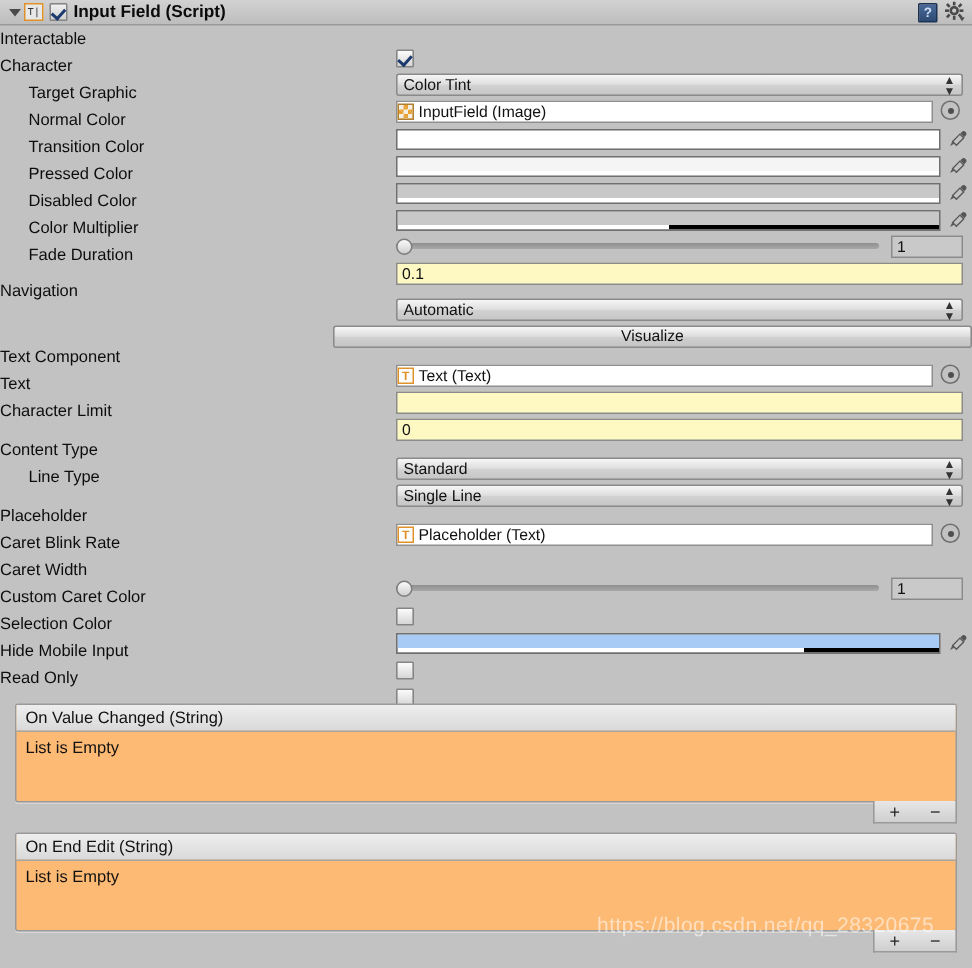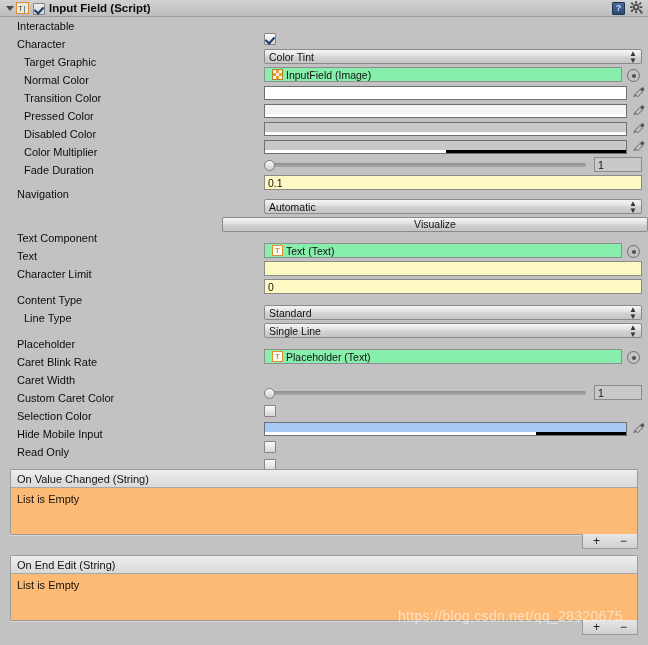--- a/index.html
+++ b/index.html
@@ -116,28 +116,27 @@
 
   
   .row {
     height: 18px;
     display: flex;
     align-items: center;
     position: relative;
   }
   .label {
     width: 264px;
-    padding-left: 17px;
     box-sizing: border-box;
     white-space: nowrap;
     color: #0d0d0d;
     font-size: 11px;
   }
-  .label.indent { padding-left: 24px; }
-  .field { flex: 1; display: flex; align-items: flex-end; margin-top: 25px; }
+  .label.indent { padding-left: 19px; }
+  .field { flex: 1; display: flex; align-items: flex-start; margin-top: 25px; }
 
   
   .popup {
     height: 15px;
     background: linear-gradient(to bottom,#f6f6f6 0%,#dedede 48%,#d2d2d2 52%,#c6c6c6 100%);
     border: 1px solid #8a8a8a;
     border-radius: 2px;
     box-sizing: border-box;
     display: flex; align-items: center;
     padding: 0 4px;
@@ -162,25 +161,25 @@
     border-radius: 2px;
     box-sizing: border-box;
     text-align: center;
     line-height: 13px;
     font-size: 10.5px;
     color: #111;
   }
   .objfield {
     height: 15px;
     width: 358px;
-    background: #86efac;
+    background: #ffffff;
     border: 1px solid #8f8f8f;
     box-sizing: border-box;
     display: flex; align-items: center;
-    padding: 0 7px;
+    padding: 0 0;
     font-size: 10.5px;
     color: #111;
     white-space: nowrap;
   }
   .obj-ico-sprite {
     width: 11px; height: 11px; margin-right: 3px;
     flex: 0 0 auto;
     background:
       linear-gradient(45deg,#e8a030 25%, transparent 25%, transparent 75%, #e8a030 75%),
       linear-gradient(45deg,#e8a030 25%, transparent 25%, transparent 75%, #e8a030 75%),

